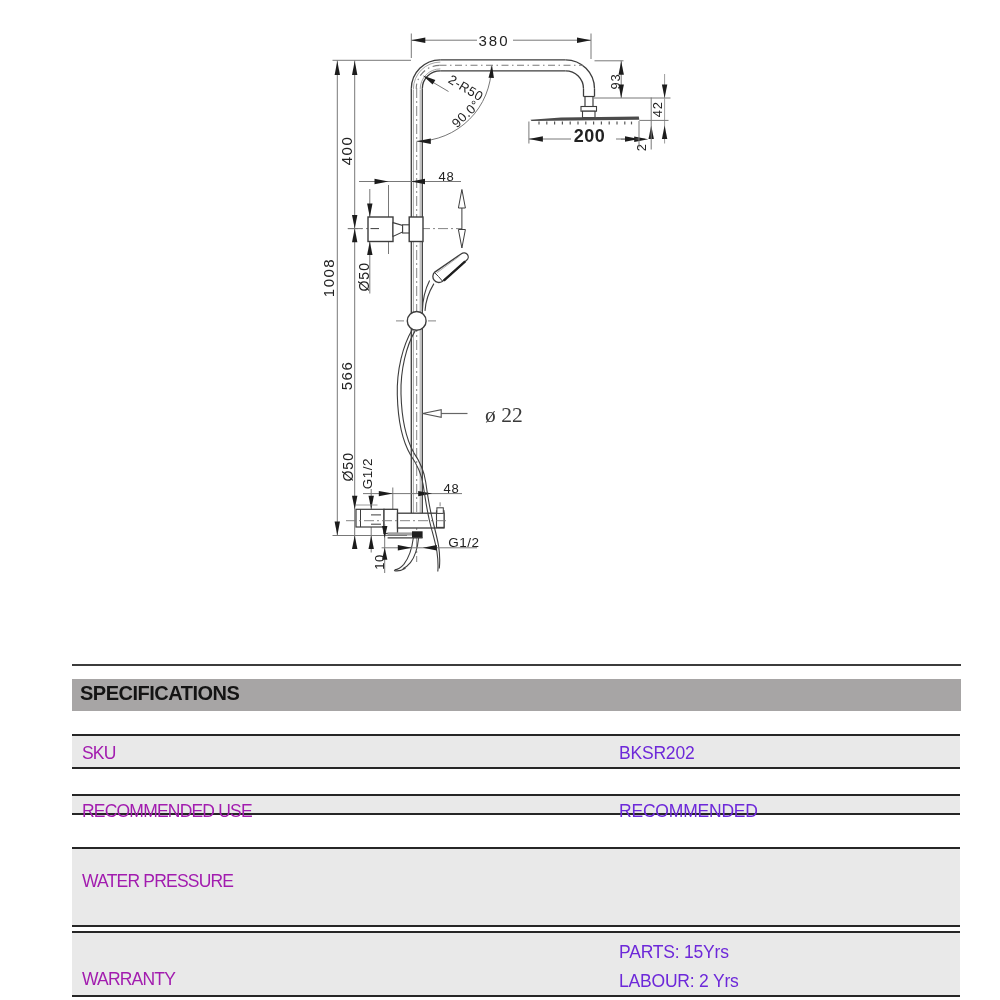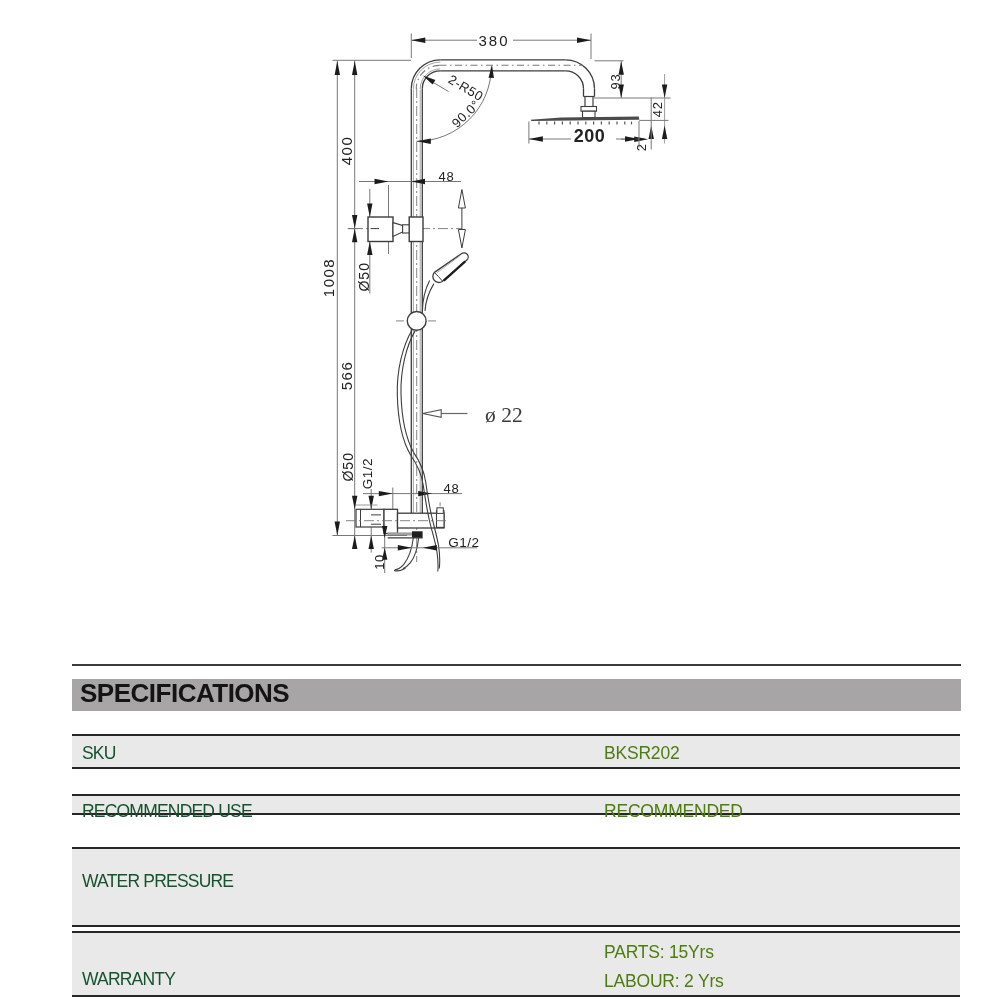--- a/index.html
+++ b/index.html
@@ -1,22 +1,22 @@
 <!DOCTYPE html>
 <html><head>
 <meta charset="utf-8">
 <style>
   html,body{margin:0;padding:0;background:#ffffff;}
   .page{position:relative;width:1000px;height:1000px;background:#fff;overflow:hidden;
         font-family:"Liberation Sans",sans-serif;margin-left:15px;}
   .abs{position:absolute;}
   .row{position:absolute;left:57px;width:888px;background:#e9e9e9;
        border-top:2px solid #262626;border-bottom:2px solid #262626;box-sizing:border-box;}
-  .lbl{position:absolute;left:10px;font-size:17.5px;letter-spacing:-0.8px;color:#14532d;}
-  .val{position:absolute;left:532px;font-size:17.5px;letter-spacing:-0.2px;color:#4d7c0f;}
+  .lbl{position:absolute;left:10px;font-size:17.5px;letter-spacing:-0.8px;color:#a21caf;}
+  .val{position:absolute;left:547px;font-size:17.5px;letter-spacing:-0.2px;color:#6d28d9;}
 </style>
 </head>
 <body>
 <div class="page">
 
 <svg class="abs" style="left:0;top:0" width="1000" height="660" viewBox="0 0 1000 660">
  <g fill="none" stroke-linecap="butt" font-family="'Liberation Sans',sans-serif">
 
   <g stroke="#3d3d3d" stroke-width="1.3">
     <path d="M396.3,88.8 L396.3,513.5"></path>
@@ -265,21 +265,21 @@
     <polygon points="407.8,547.8 421.8,545.1 421.8,550.5"></polygon>
   </g>
   <text x="448.9" y="546.5" font-size="13.5" letter-spacing="0.5" fill="#222222" text-anchor="middle" stroke="none">G1/2</text>
 
  </g>
 </svg>
 
 <div class="abs" style="left:57px;top:664px;width:889px;height:2px;background:#3c3c3c"></div>
 
 <div class="abs" style="left:57px;top:679px;width:889px;height:32px;background:#a7a5a5">
-  <div class="abs" style="left:8px;top:0;height:32px;line-height:28px;font-size:26px;font-weight:bold;color:#141414;letter-spacing:-0.5px;">SPECIFICATIONS</div>
+  <div class="abs" style="left:8px;top:0;height:32px;line-height:28px;font-size:20px;font-weight:bold;color:#141414;letter-spacing:-0.5px;">SPECIFICATIONS</div>
 </div>
 
 <div class="row" style="top:734px;height:34.5px;">
   <div class="lbl" style="top:2px;line-height:30.5px;">SKU</div>
   <div class="val" style="top:2px;line-height:30.5px;">BKSR202</div>
 </div>
 
 <div class="row" style="top:793.5px;height:21px;">
   <div class="lbl" style="top:2px;line-height:27.5px;">RECOMMENDED USE</div>
   <div class="val" style="top:2px;line-height:27.5px;">RECOMMENDED</div>

